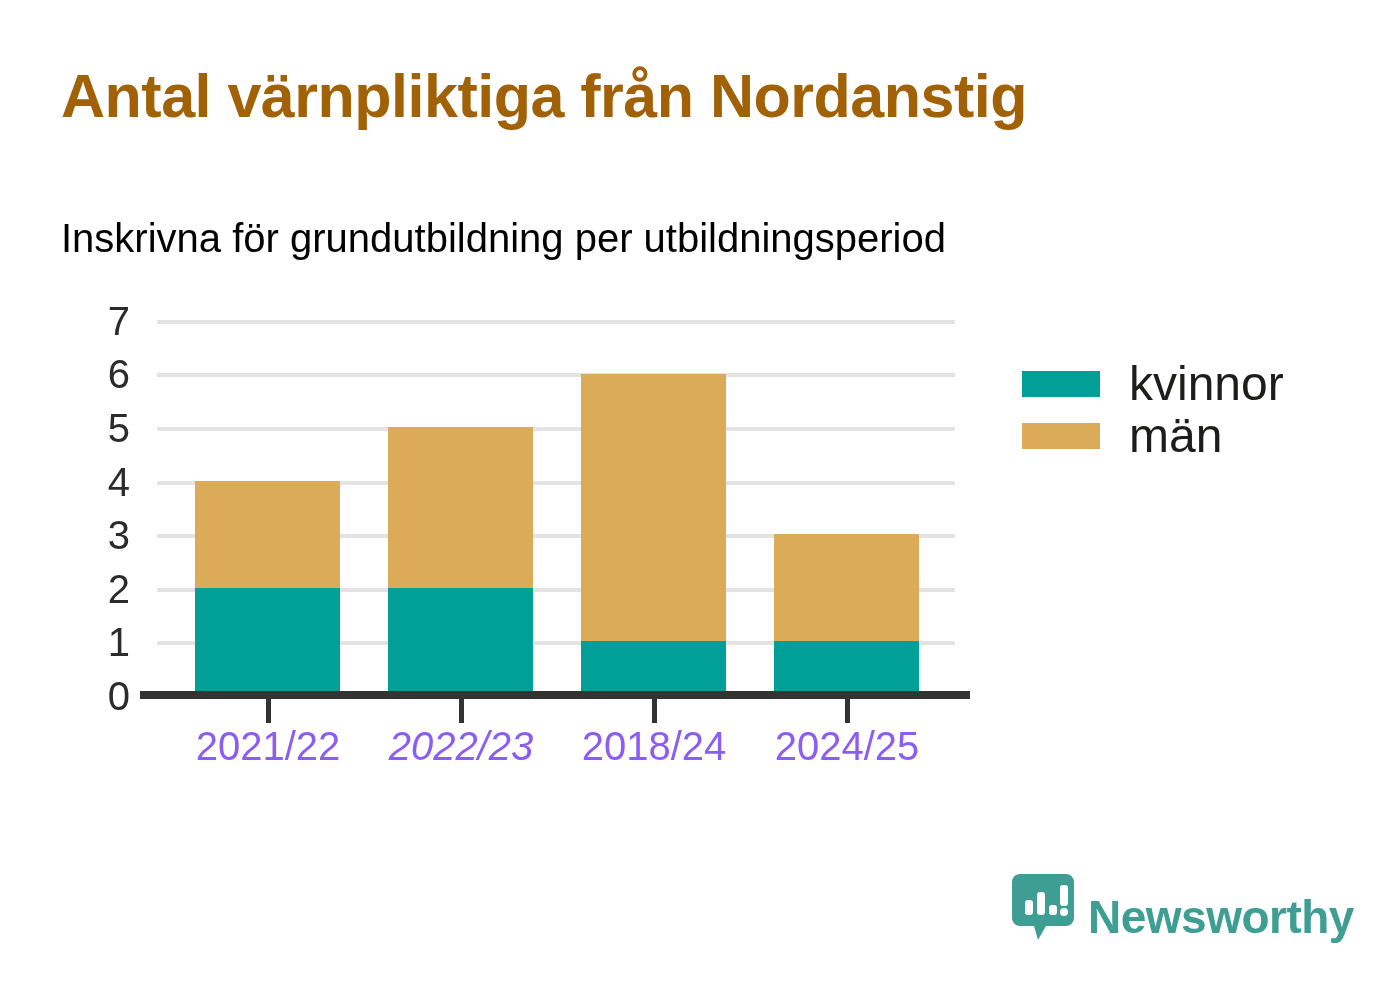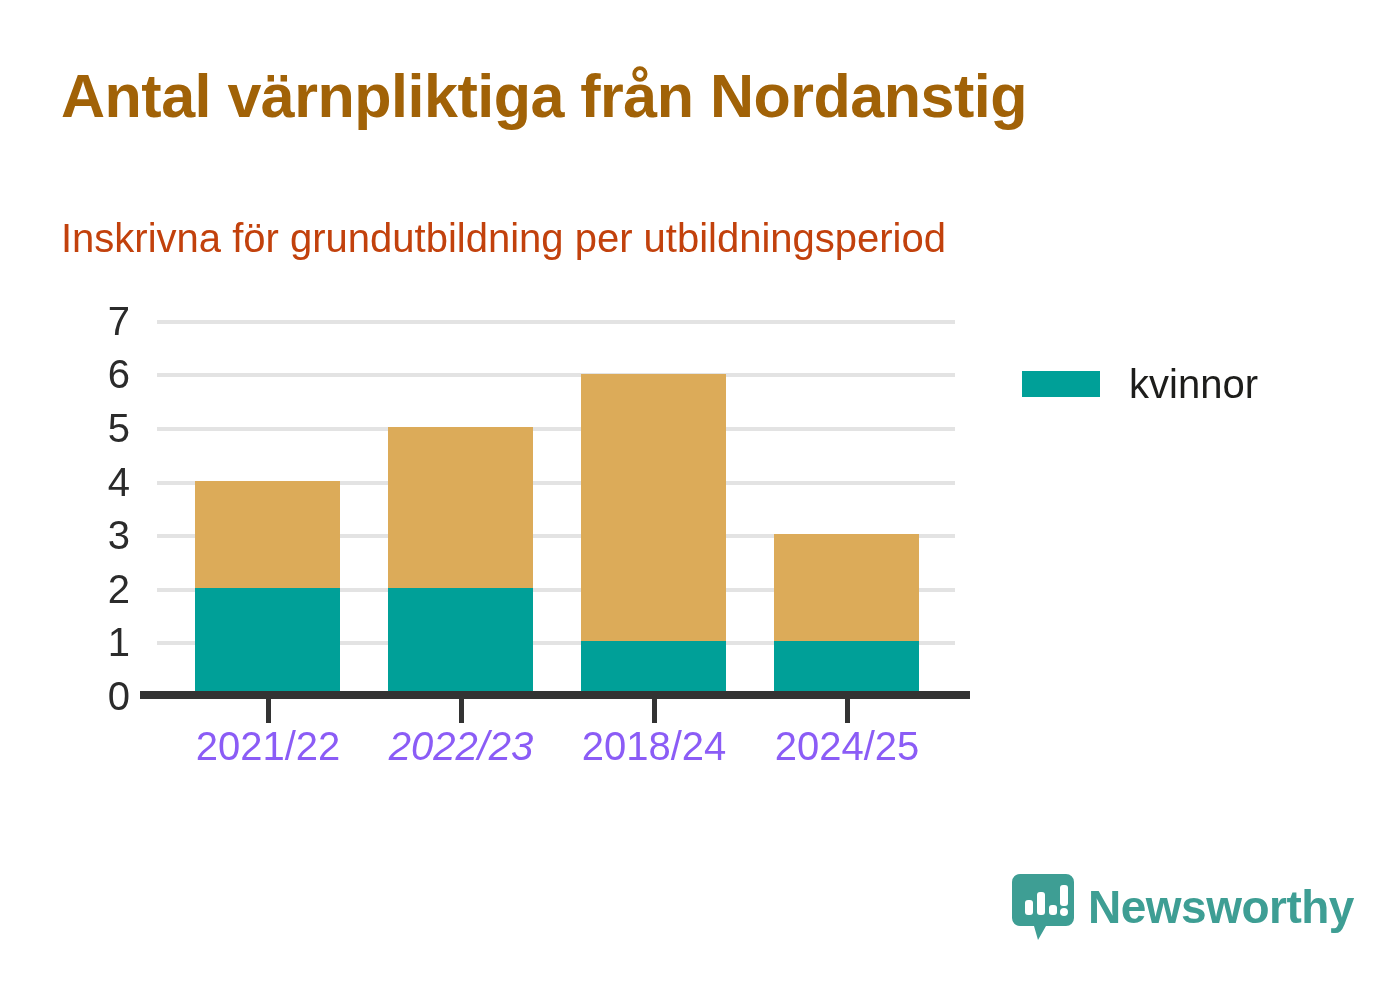--- a/index.html
+++ b/index.html
@@ -26,21 +26,21 @@
     color: #a16207;
     white-space: nowrap;
     line-height: 1.1;
   }
   #chart-subtitle {
     position: absolute;
     left: 61px;
     top: 215px;
     font-size: 40px;
     font-weight: 400;
-    color: #c2410c;
+    color: #000000;
     white-space: nowrap;
     line-height: 1.15;
   }
 
   
   #plot {
     position: absolute;
     left: 157px;
     top: 320px;
     width: 798px;
@@ -104,33 +104,33 @@
     align-items: center;
     height: 52px;
   }
   .legend-swatch {
     width: 78px;
     height: 26px;
     flex: 0 0 auto;
   }
   .legend-label {
     margin-left: 29px;
-    font-size: 40px;
+    font-size: 48px;
     color: #1d1d1b;
     line-height: 1;
     white-space: nowrap;
   }
 
   
   #logo {
     position: absolute;
     left: 1012px;
     top: 874px;
     display: flex;
-    align-items: center;
+    align-items: flex-end;
   }
   #logo-mark { width: 62px; height: 66px; flex: 0 0 auto; }
   #logo-word {
     margin-left: 14px;
     font-size: 46px;
     font-weight: 700;
     color: #3e9e94;
     letter-spacing: -0.5px;
     line-height: 1;
     white-space: nowrap;
@@ -192,20 +192,24 @@
 
 <div class="xlabel" style="left:138px;">2021/22</div>
 <div class="xlabel" style="left:331px;font-style:italic;">2022/23</div>
 <div class="xlabel" style="left:524px;">2018/24</div>
 <div class="xlabel" style="left:717px;">2024/25</div>
 
 <div id="legend">
   <div class="legend-row">
     <span class="legend-swatch" style="background:#00a098;"></span>
     <span class="legend-label">kvinnor</span>
+  </div>
+  <div class="legend-row">
+    <span class="legend-swatch" style="background:#dcab59;"></span>
+    <span class="legend-label">män</span>
   </div>
 </div>
 
 <div id="logo">
   <span id="logo-mark">
     <svg width="62" height="66" viewBox="0 0 62 66" xmlns="http://www.w3.org/2000/svg">
       <path d="M8 0 H54 A8 8 0 0 1 62 8 V44 A8 8 0 0 1 54 52 H34 L26 66 L22 52 H8 A8 8 0 0 1 0 44 V8 A8 8 0 0 1 8 0 Z" fill="#3e9e94"></path>
       <rect x="13" y="26" width="8" height="15" rx="3" fill="#ffffff"></rect>
       <rect x="25" y="18" width="8" height="23" rx="3" fill="#ffffff"></rect>
       <rect x="37" y="31" width="8" height="10" rx="3" fill="#ffffff"></rect>

